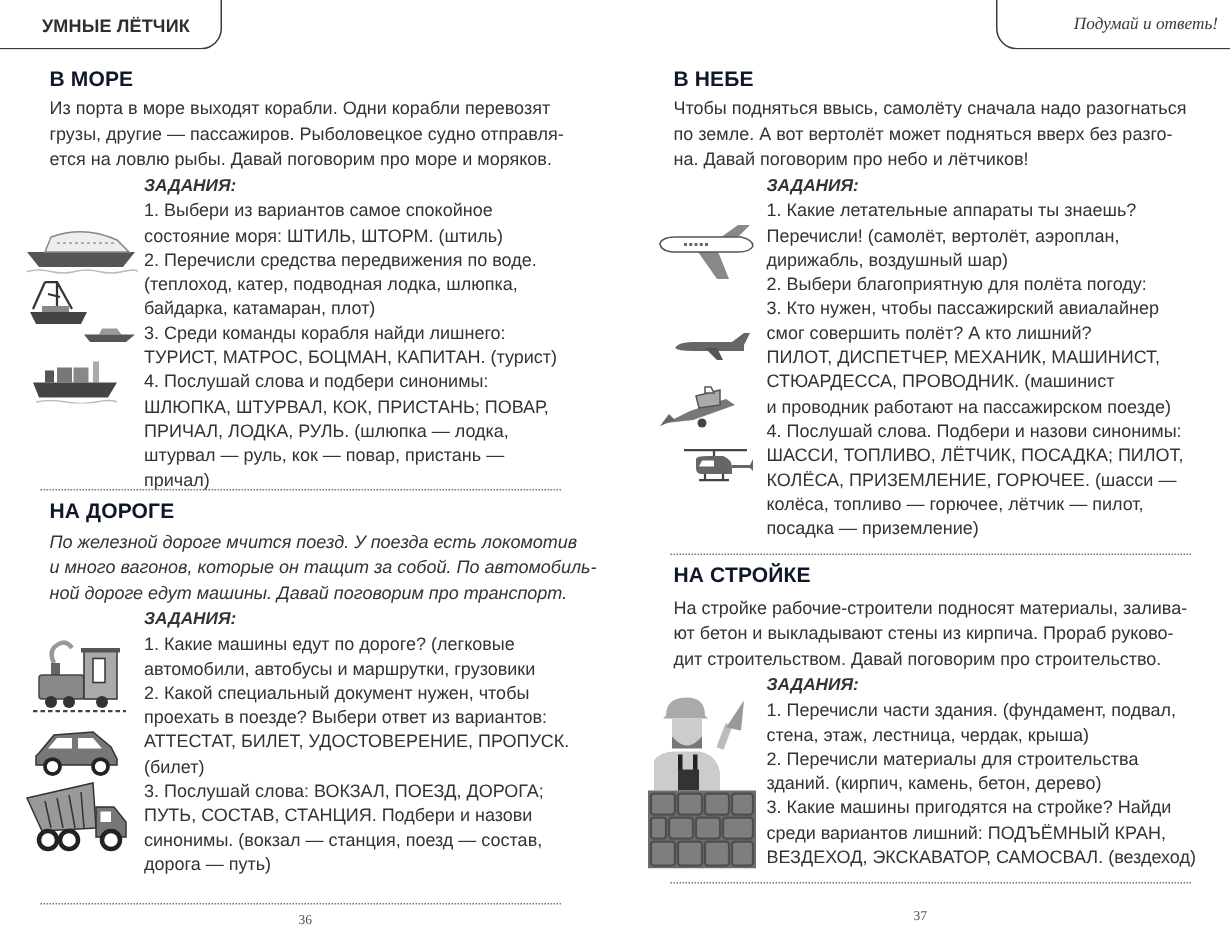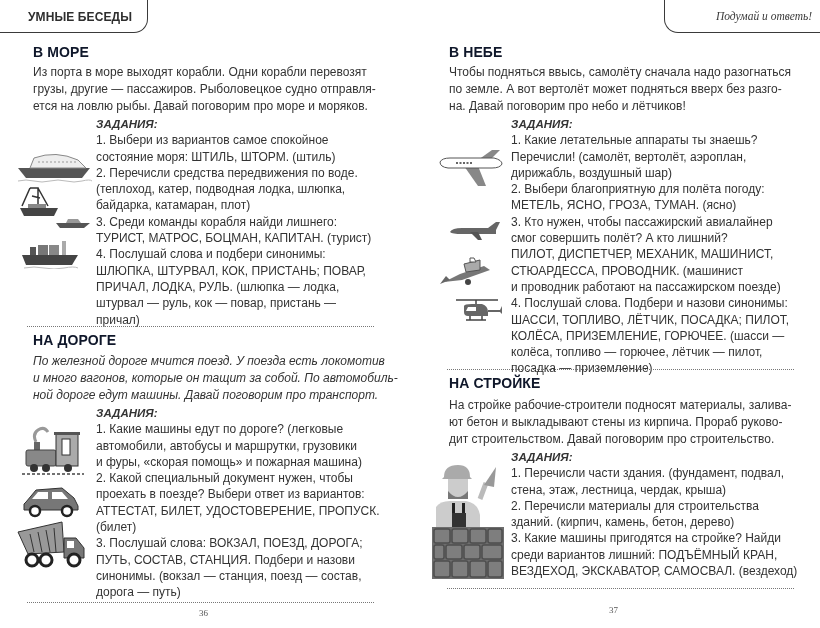--- a/index.html
+++ b/index.html
@@ -52,21 +52,21 @@
     position: absolute; font-family: "Liberation Serif", serif; font-size: 9px; color: #555;
   }
 
   .illus { position: absolute; }
 </style>
 </head>
 <body>
 
 <div class="page left">
   <div class="tab-left">
-    <span class="tab-text">УМНЫЕ БЕСЕДЫ</span>
+    <span class="tab-text">УМНЫЕ ЛЁТЧИК</span>
   </div>
 
   <div class="section-title" style="left:33px; top:44px;">В МОРЕ</div>
   <div class="intro" style="left:33px; top:64px;">
     <p>Из порта в море выходят корабли. Одни корабли перевозят</p>
     <p>грузы, другие — пассажиров. Рыболовецкое судно отправля-</p>
     <p>ется на ловлю рыбы. Давай поговорим про море и моряков.</p>
   </div>
   <div class="tasks" style="left:96px; top:116px;">
     <p class="tasks-label">ЗАДАНИЯ:</p>
@@ -113,21 +113,20 @@
   <div class="section-title" style="left:33px; top:332px;">НА ДОРОГЕ</div>
   <div class="intro" style="left:33px; top:353px;font-style:italic;">
     <p>По железной дороге мчится поезд. У поезда есть локомотив</p>
     <p>и много вагонов, которые он тащит за собой. По автомобиль-</p>
     <p>ной дороге едут машины. Давай поговорим про транспорт.</p>
   </div>
   <div class="tasks" style="left:96px; top:405px;">
     <p class="tasks-label">ЗАДАНИЯ:</p>
     <p>1.  Какие машины едут по дороге? (легковые</p>
     <p>автомобили, автобусы и маршрутки, грузовики</p>
-    <p>и фуры, «скорая помощь» и пожарная машина)</p>
     <p>2. Какой специальный документ нужен, чтобы</p>
     <p>проехать в поезде? Выбери ответ из вариантов:</p>
     <p>АТТЕСТАТ, БИЛЕТ, УДОСТОВЕРЕНИЕ, ПРОПУСК.</p>
     <p>(билет)</p>
     <p>3. Послушай слова: ВОКЗАЛ, ПОЕЗД, ДОРОГА;</p>
     <p>ПУТЬ, СОСТАВ, СТАНЦИЯ. Подбери и назови</p>
     <p>синонимы. (вокзал — станция, поезд — состав,</p>
     <p>дорога — путь)</p>
   </div>
 
@@ -174,21 +173,20 @@
     <p>Чтобы подняться ввысь, самолёту сначала надо разогнаться</p>
     <p>по земле. А вот вертолёт может подняться вверх без разго-</p>
     <p>на. Давай поговорим про небо и лётчиков!</p>
   </div>
   <div class="tasks" style="left:101px; top:116px;">
     <p class="tasks-label">ЗАДАНИЯ:</p>
     <p>1.  Какие летательные аппараты ты знаешь?</p>
     <p>Перечисли! (самолёт, вертолёт, аэроплан,</p>
     <p>дирижабль, воздушный шар)</p>
     <p>2. Выбери благоприятную для полёта погоду:</p>
-    <p>МЕТЕЛЬ, ЯСНО, ГРОЗА, ТУМАН. (ясно)</p>
     <p>3. Кто нужен, чтобы пассажирский авиалайнер</p>
     <p>смог совершить полёт? А кто лишний?</p>
     <p>ПИЛОТ, ДИСПЕТЧЕР, МЕХАНИК, МАШИНИСТ,</p>
     <p>СТЮАРДЕССА, ПРОВОДНИК. (машинист</p>
     <p>и проводник работают на пассажирском поезде)</p>
     <p>4. Послушай слова. Подбери и назови синонимы:</p>
     <p>ШАССИ, ТОПЛИВО, ЛЁТЧИК, ПОСАДКА; ПИЛОТ,</p>
     <p>КОЛЁСА, ПРИЗЕМЛЕНИЕ, ГОРЮЧЕЕ. (шасси —</p>
     <p>колёса, топливо — горючее, лётчик — пилот,</p>
     <p>посадка — приземление)</p>

